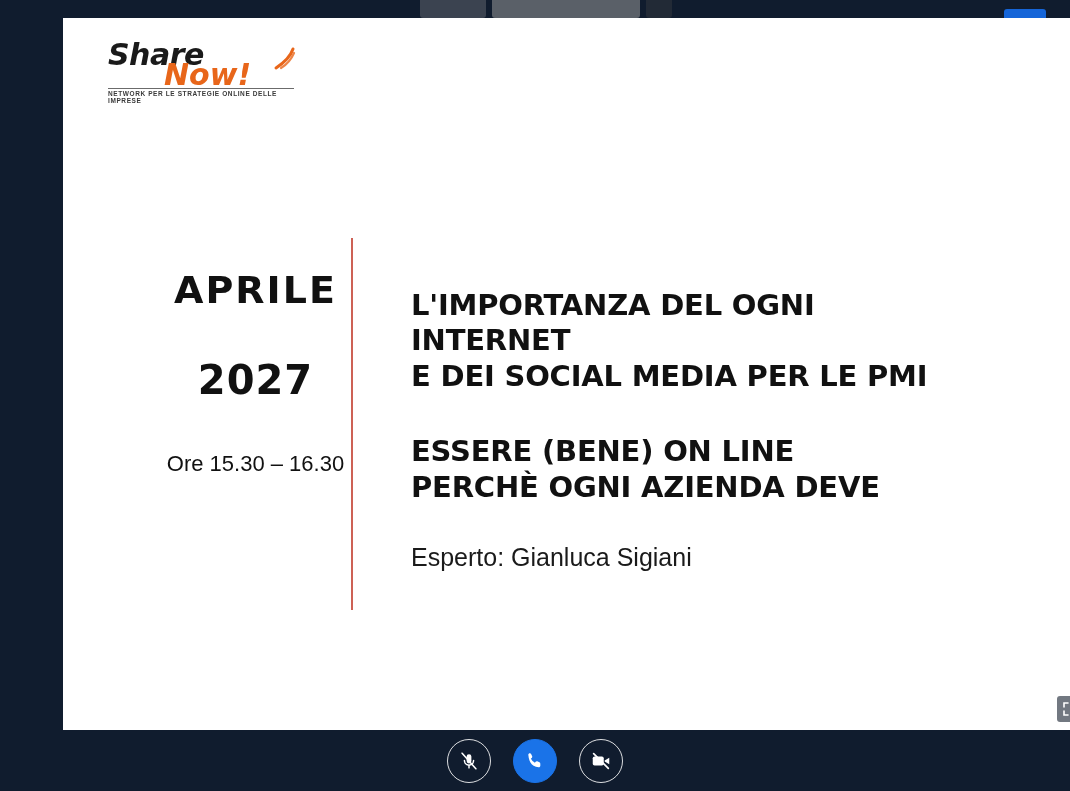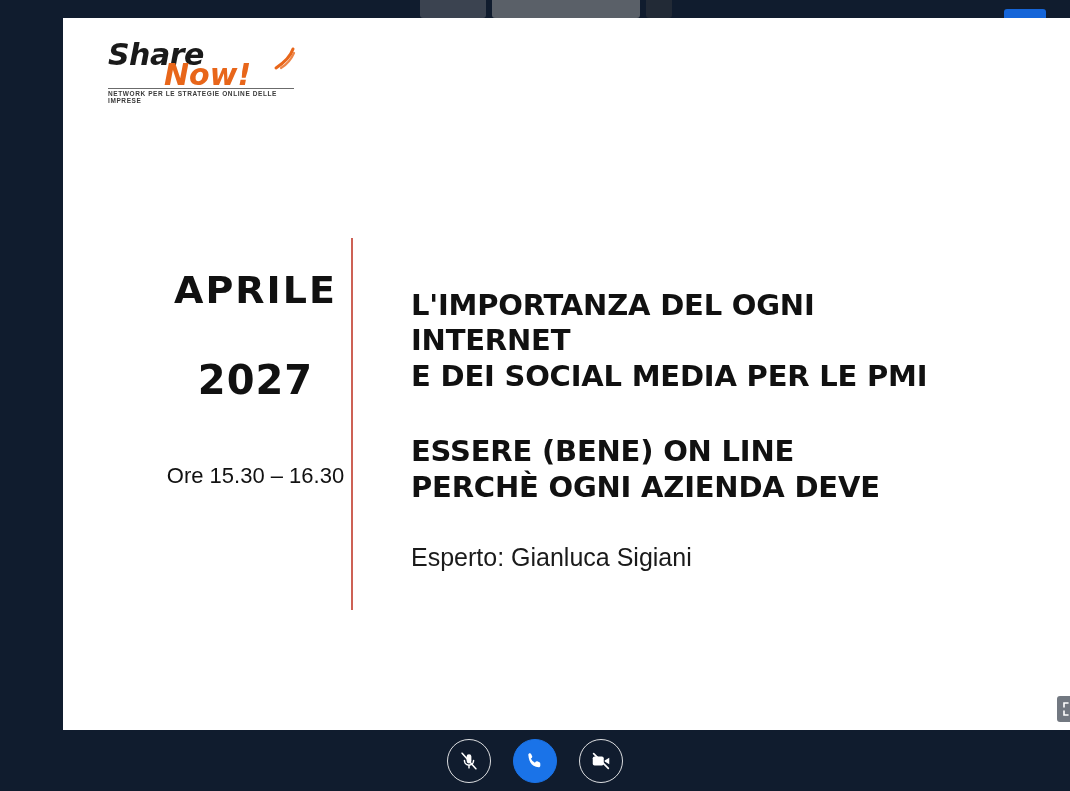--- a/index.html
+++ b/index.html
@@ -130,21 +130,21 @@
   .date-year {
     font-family: "DejaVu Sans", sans-serif;
     font-size: 40px;
     font-weight: bold;
     letter-spacing: 1px;
     margin-top: 42px;
   }
   .date-time {
     font-family: "Liberation Sans", sans-serif;
     font-size: 22px;
-    margin-top: 60px;
+    margin-top: 48px;
     color: #111111;
   }
 
   
   .divider {
     position: absolute;
     left: 288px; top: 220px;
     width: 2px; height: 372px;
     background: #c0392b;
     opacity: 0.8;

